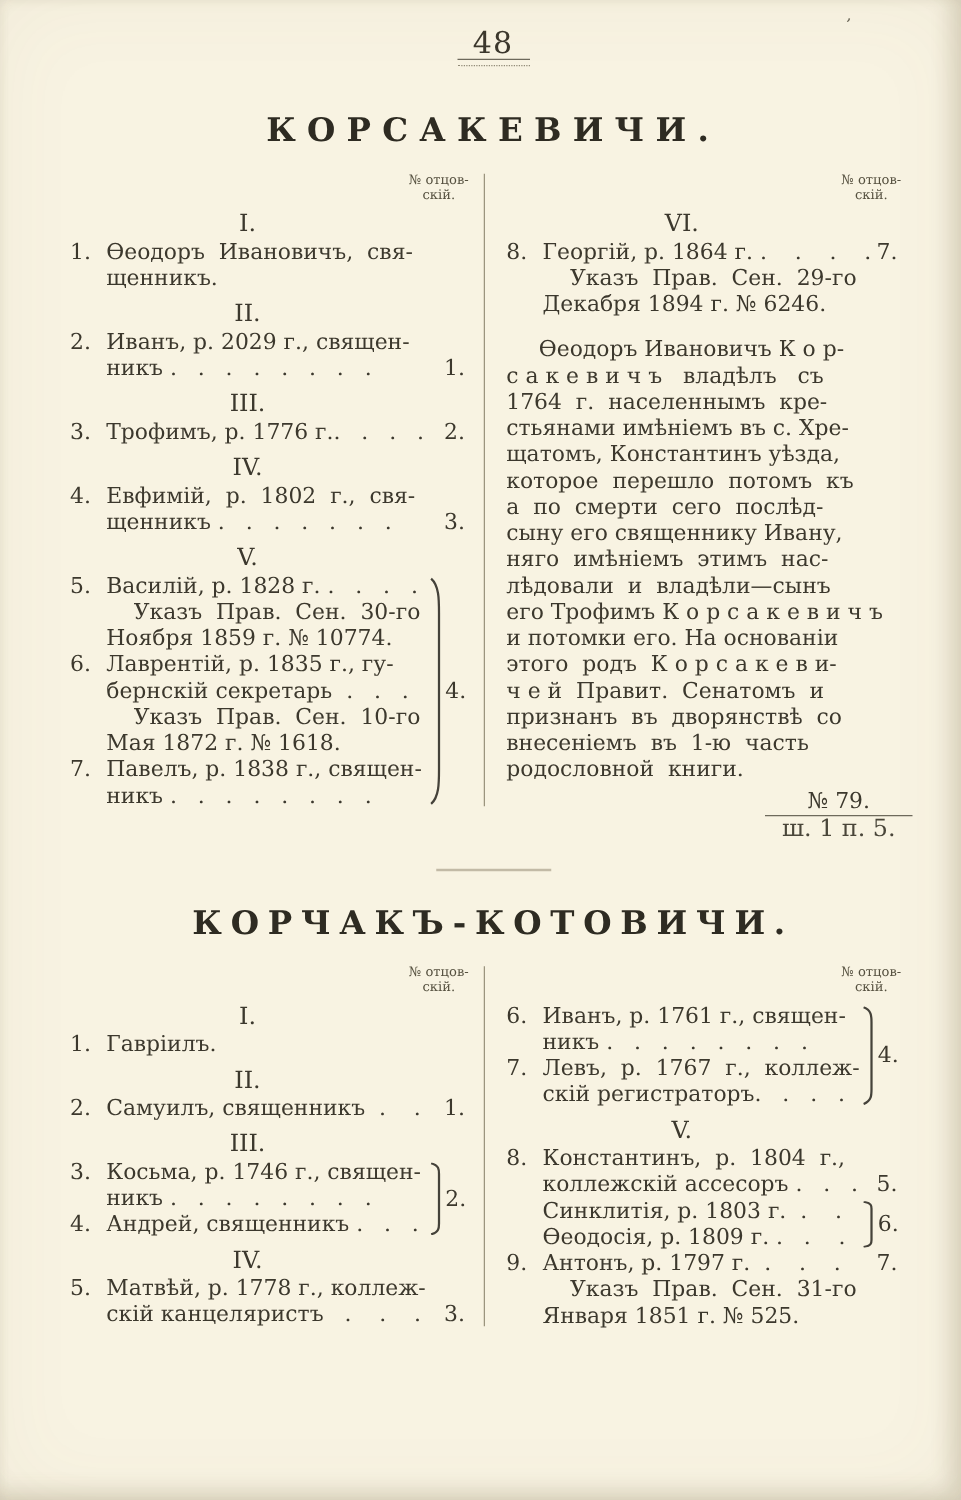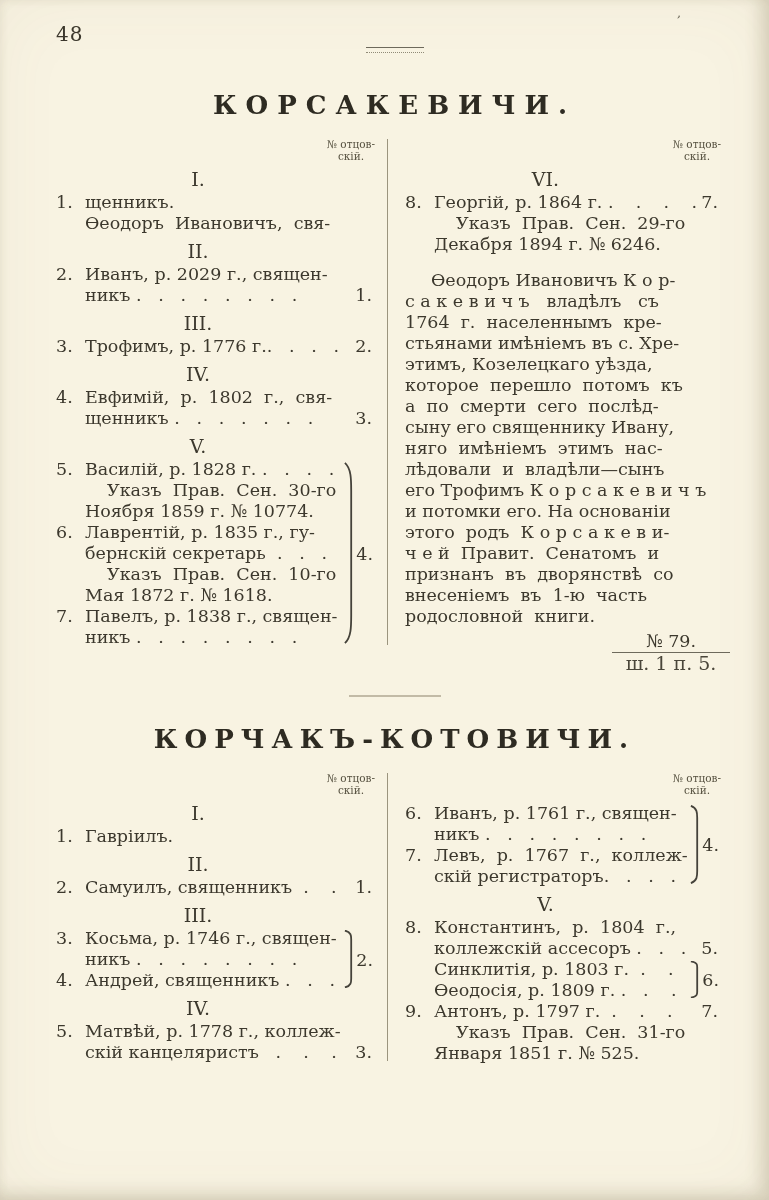--- a/index.html
+++ b/index.html
@@ -7,21 +7,21 @@
     position:relative;width:769px;height:1200px;margin:0 auto;
     background:#f8f3e2;color:#3c382d;
     font-family:"DejaVu Serif","Liberation Serif",serif;
     font-size:17.5px;line-height:21px;overflow:hidden;
   }
   .page::after{
     content:"";position:absolute;inset:0;pointer-events:none;
     box-shadow:inset -9px -7px 16px rgba(110,95,60,.20), inset 2px 0 8px rgba(110,95,60,.06), inset 0 0 70px rgba(120,105,70,.05);
   }
   .content{padding:22px 36px 0 56px;}
-  .pagenum{font-size:20px;line-height:24px;letter-spacing:1px;}
+  .pagenum{text-align:center;font-size:24px;line-height:24px;letter-spacing:1px;}
   .pagenum-rule{width:58px;height:4px;margin:1px auto 0;
     border-top:1.4px solid #6e6a5c;border-bottom:1px dotted #908a77;}
   .section-title{
     text-align:center;font-weight:bold;font-size:26px;line-height:38px;
     letter-spacing:9px;margin:33px 0 15px;color:#2e2b22;white-space:nowrap;
   }
   .s1 .section-title{margin-top:23px;letter-spacing:7px;}
   .cols{position:relative;display:flex;align-items:flex-start;}
   .col-left{width:330px;flex:none;}
   .col-right{width:327px;flex:none;margin-left:19px;}
@@ -66,22 +66,22 @@
       <div class="cols">
         <div class="col-left">
             <div class="col-header">
               <div class="chl">№ отцов-</div>
               <div class="chl">скій.</div>
             </div>
             <div class="gen">I.</div>
             <div class="item">
               <span class="num">1.</span>
               <div class="lines">
+                <div class="line">Ѳеодоръ  Ивановичъ,  свя-</div>
                 <div class="line">щенникъ.</div>
-                <div class="line">Ѳеодоръ  Ивановичъ,  свя-</div>
               </div>
             </div>
             <div class="gen">II.</div>
             <div class="item">
               <span class="num">2.</span>
               <div class="lines">
                 <div class="line">Иванъ, р. 2029 г., священ-</div>
                 <div class="line">никъ .   .   .   .   .   .   .   .</div>
               </div>
               <span class="ref">1.</span>
@@ -157,21 +157,21 @@
             </div>
             <div class="note">
               <div class="line first">Указъ  Прав.  Сен.  29-го</div>
               <div class="line">Декабря 1894 г. № 6246.</div>
             </div>
             <div class="para">
               <div class="line first">Ѳеодоръ Ивановичъ К о р-</div>
               <div class="line">с а к е в и ч ъ   владѣлъ   съ</div>
               <div class="line">1764  г.  населеннымъ  кре-</div>
               <div class="line">стьянами имѣніемъ въ с. Хре-</div>
-              <div class="line">этимъ, Козелецкаго уѣзда,</div>
+              <div class="line">щатомъ, Константинъ уѣзда,</div>
               <div class="line">которое  перешло  потомъ  къ</div>
               <div class="line">а  по  смерти  сего  послѣд-</div>
               <div class="line">сыну его священнику Ивану,</div>
               <div class="line">няго  имѣніемъ  этимъ  нас-</div>
               <div class="line">лѣдовали  и  владѣли—сынъ</div>
               <div class="line">его Трофимъ К о р с а к е в и ч ъ</div>
               <div class="line">и потомки его. На основаніи</div>
               <div class="line">этого  родъ  К о р с а к е в и-</div>
               <div class="line">ч е й  Правит.  Сенатомъ  и</div>
               <div class="line">признанъ  въ  дворянствѣ  со</div>

